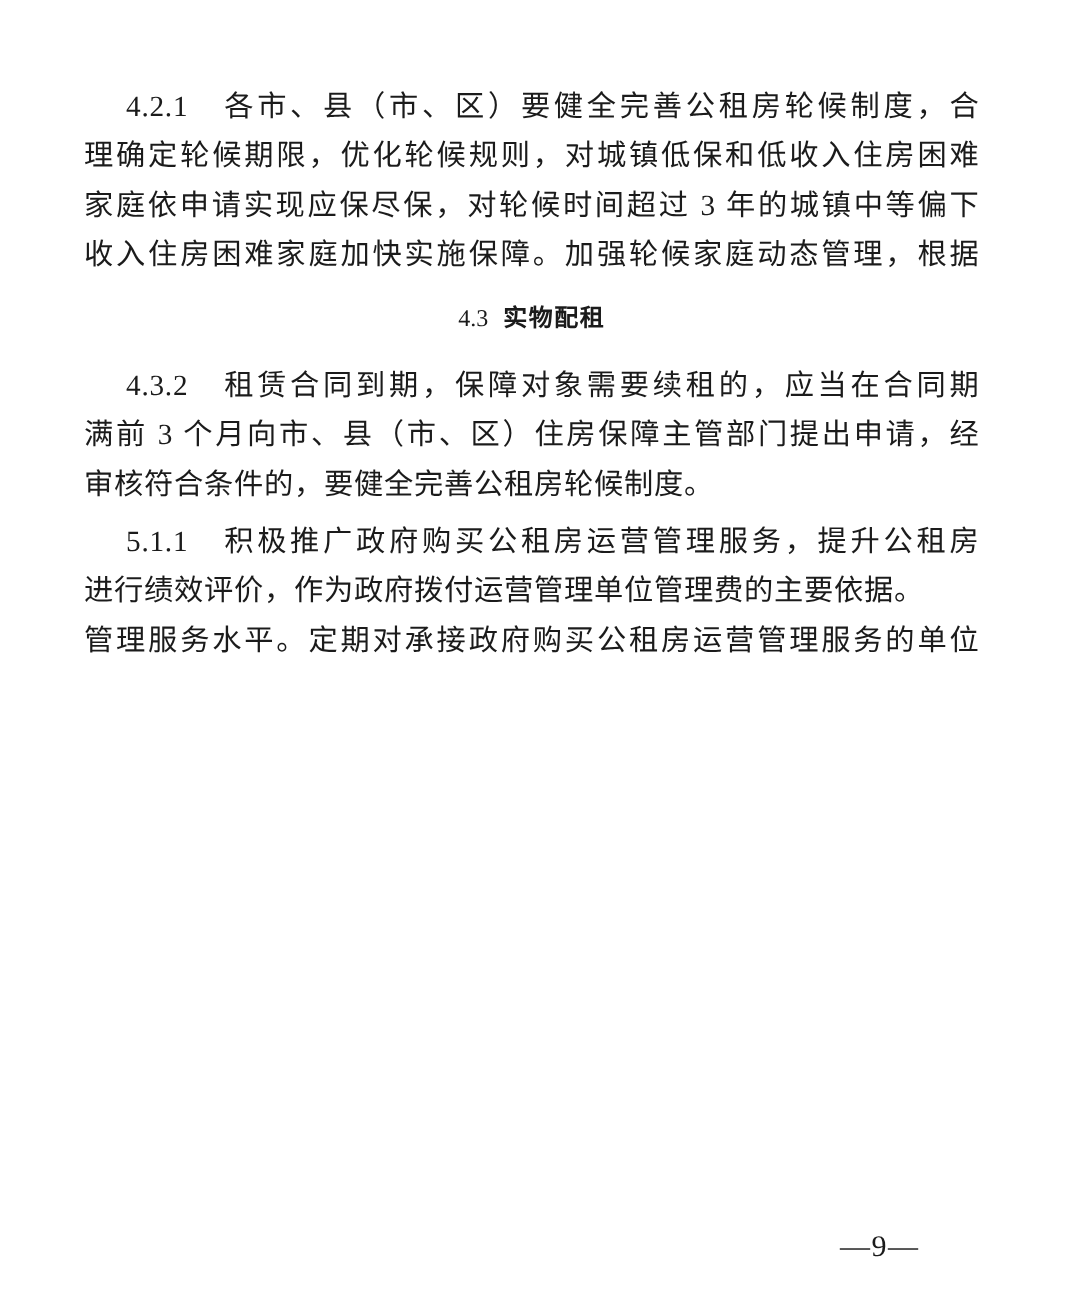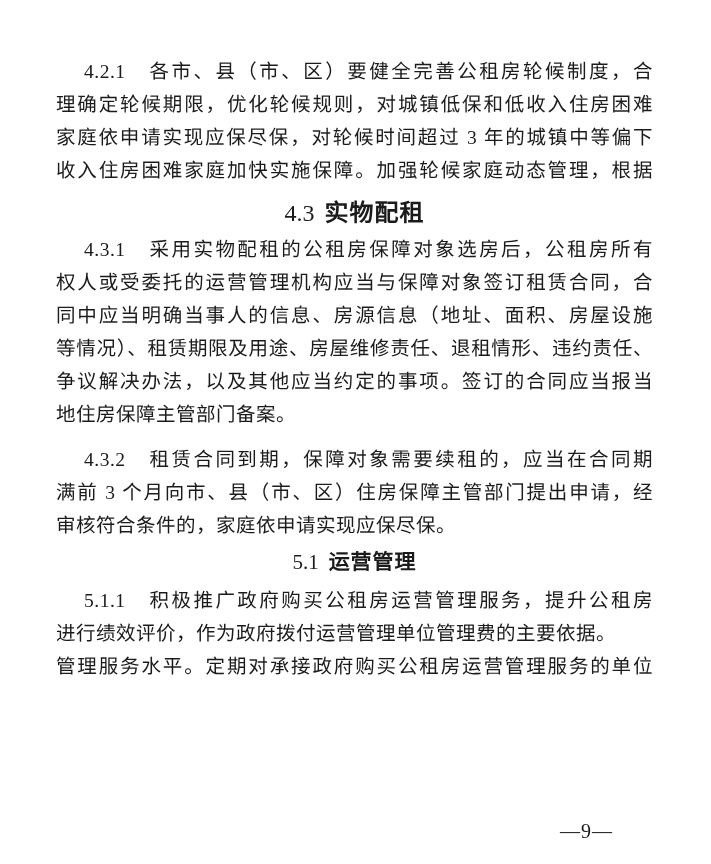--- a/index.html
+++ b/index.html
@@ -32,21 +32,21 @@
     text-align-last: justify;
     white-space: normal;
   }
   .line.first { text-indent: 28px; }
   .line.last  { text-align-last: left; }
 
   
   .heading-sub {
     margin-top: 10px;
     line-height: 32px;
-    font-size: 24px;
+    font-size: 16px;
     text-align: center;
   }
   .heading-sub .h-num {
     font-family: "Liberation Serif", "DejaVu Serif", serif;
     font-weight: 400;
     margin-right: 10px;
   }
   .heading-sub .h-title {
     font-family: "Liberation Sans", "DejaVu Sans", sans-serif;
     font-weight: 700;
@@ -93,39 +93,28 @@
       <div class="line first">4.2.1　各市、县（市、区）要健全完善公租房轮候制度，合</div>
       <div class="line">理确定轮候期限，优化轮候规则，对城镇低保和低收入住房困难</div>
       <div class="line">家庭依申请实现应保尽保，对轮候时间超过 3 年的城镇中等偏下</div>
       <div class="line">收入住房困难家庭加快实施保障。加强轮候家庭动态管理，根据</div>
     </div>
 
     <div class="heading-sub">
       <span class="h-num">4.3</span><span class="h-title">实物配租</span>
     </div>
 
-    <div class="para p431">
-      <div class="line first">4.3.1　采用实物配租的公租房保障对象选房后，公租房所有</div>
-      <div class="line">权人或受委托的运营管理机构应当与保障对象签订租赁合同，合</div>
-      <div class="line">同中应当明确当事人的信息、房源信息（地址、面积、房屋设施</div>
-      <div class="line">等情况）、租赁期限及用途、房屋维修责任、退租情形、违约责任、</div>
-      <div class="line">争议解决办法，以及其他应当约定的事项。签订的合同应当报当</div>
-      <div class="line last">地住房保障主管部门备案。</div>
-    </div>
 
     <div class="para p432">
       <div class="line first">4.3.2　租赁合同到期，保障对象需要续租的，应当在合同期</div>
       <div class="line">满前 3 个月向市、县（市、区）住房保障主管部门提出申请，经</div>
-      <div class="line last">审核符合条件的，家庭依申请实现应保尽保。</div>
+      <div class="line last">审核符合条件的，要健全完善公租房轮候制度。</div>
     </div>
 
 
-    <div class="heading-sub h51">
-      <span class="h-num">5.1</span><span class="h-title">运营管理</span>
-    </div>
 
     <div class="para p511">
       <div class="line first">5.1.1　积极推广政府购买公租房运营管理服务，提升公租房</div>
       <div class="line last">进行绩效评价，作为政府拨付运营管理单位管理费的主要依据。</div>
       <div class="line">管理服务水平。定期对承接政府购买公租房运营管理服务的单位</div>
     </div>
 
   </div>
 
   <div class="page-number">—9—</div>

